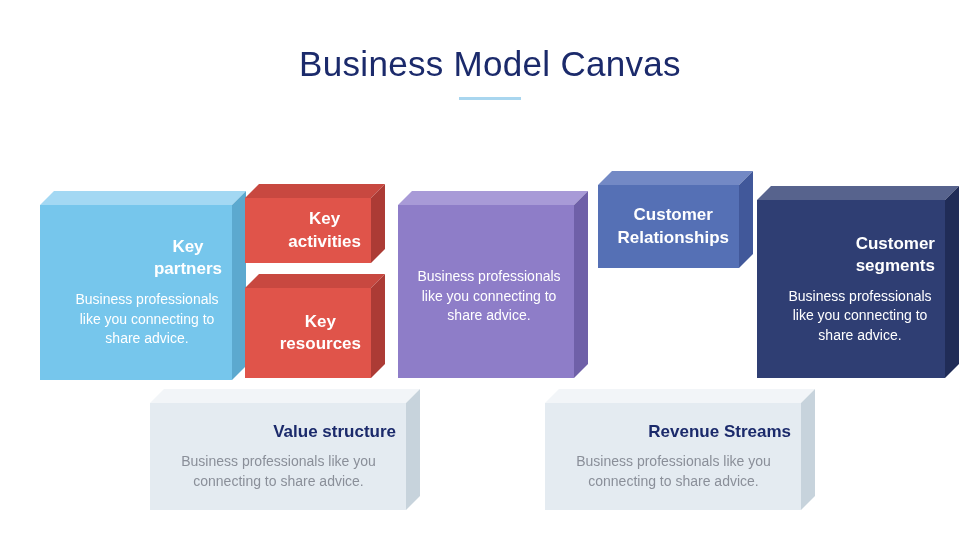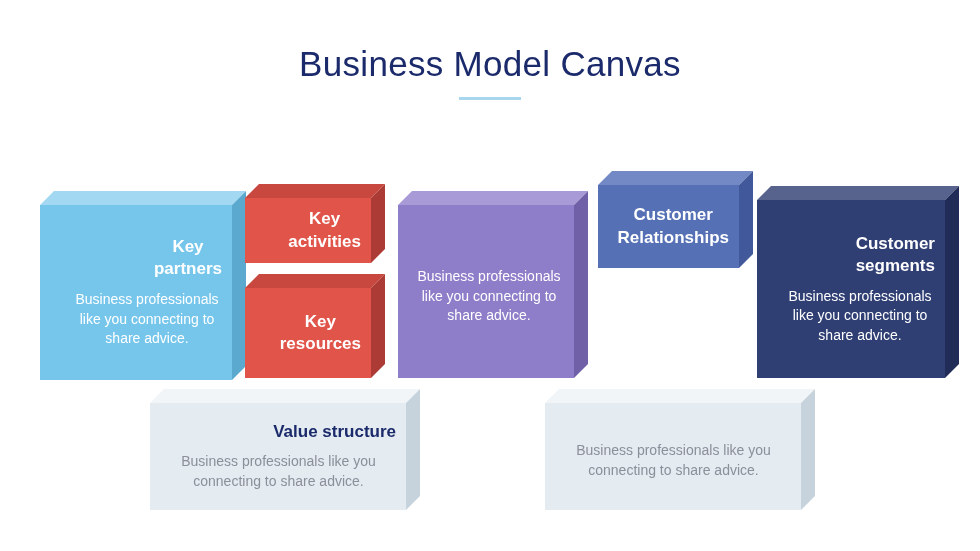--- a/index.html
+++ b/index.html
@@ -146,17 +146,18 @@
     <div class="face main">
       <div class="box-title">Value structure</div>
       <div class="box-body">Business professionals like you connecting to share advice.</div>
     </div>
   </div>
 
   <div class="box c-gray" style="left:545px;top:389px;width:270px;height:121px">
     <div class="face top"></div>
     <div class="face side"></div>
     <div class="face main">
+      <div class="box-title">Revenue Streams</div>
       <div class="box-body">Business professionals like you connecting to share advice.</div>
     </div>
   </div>
 
 </div>
 
 </body></html>

